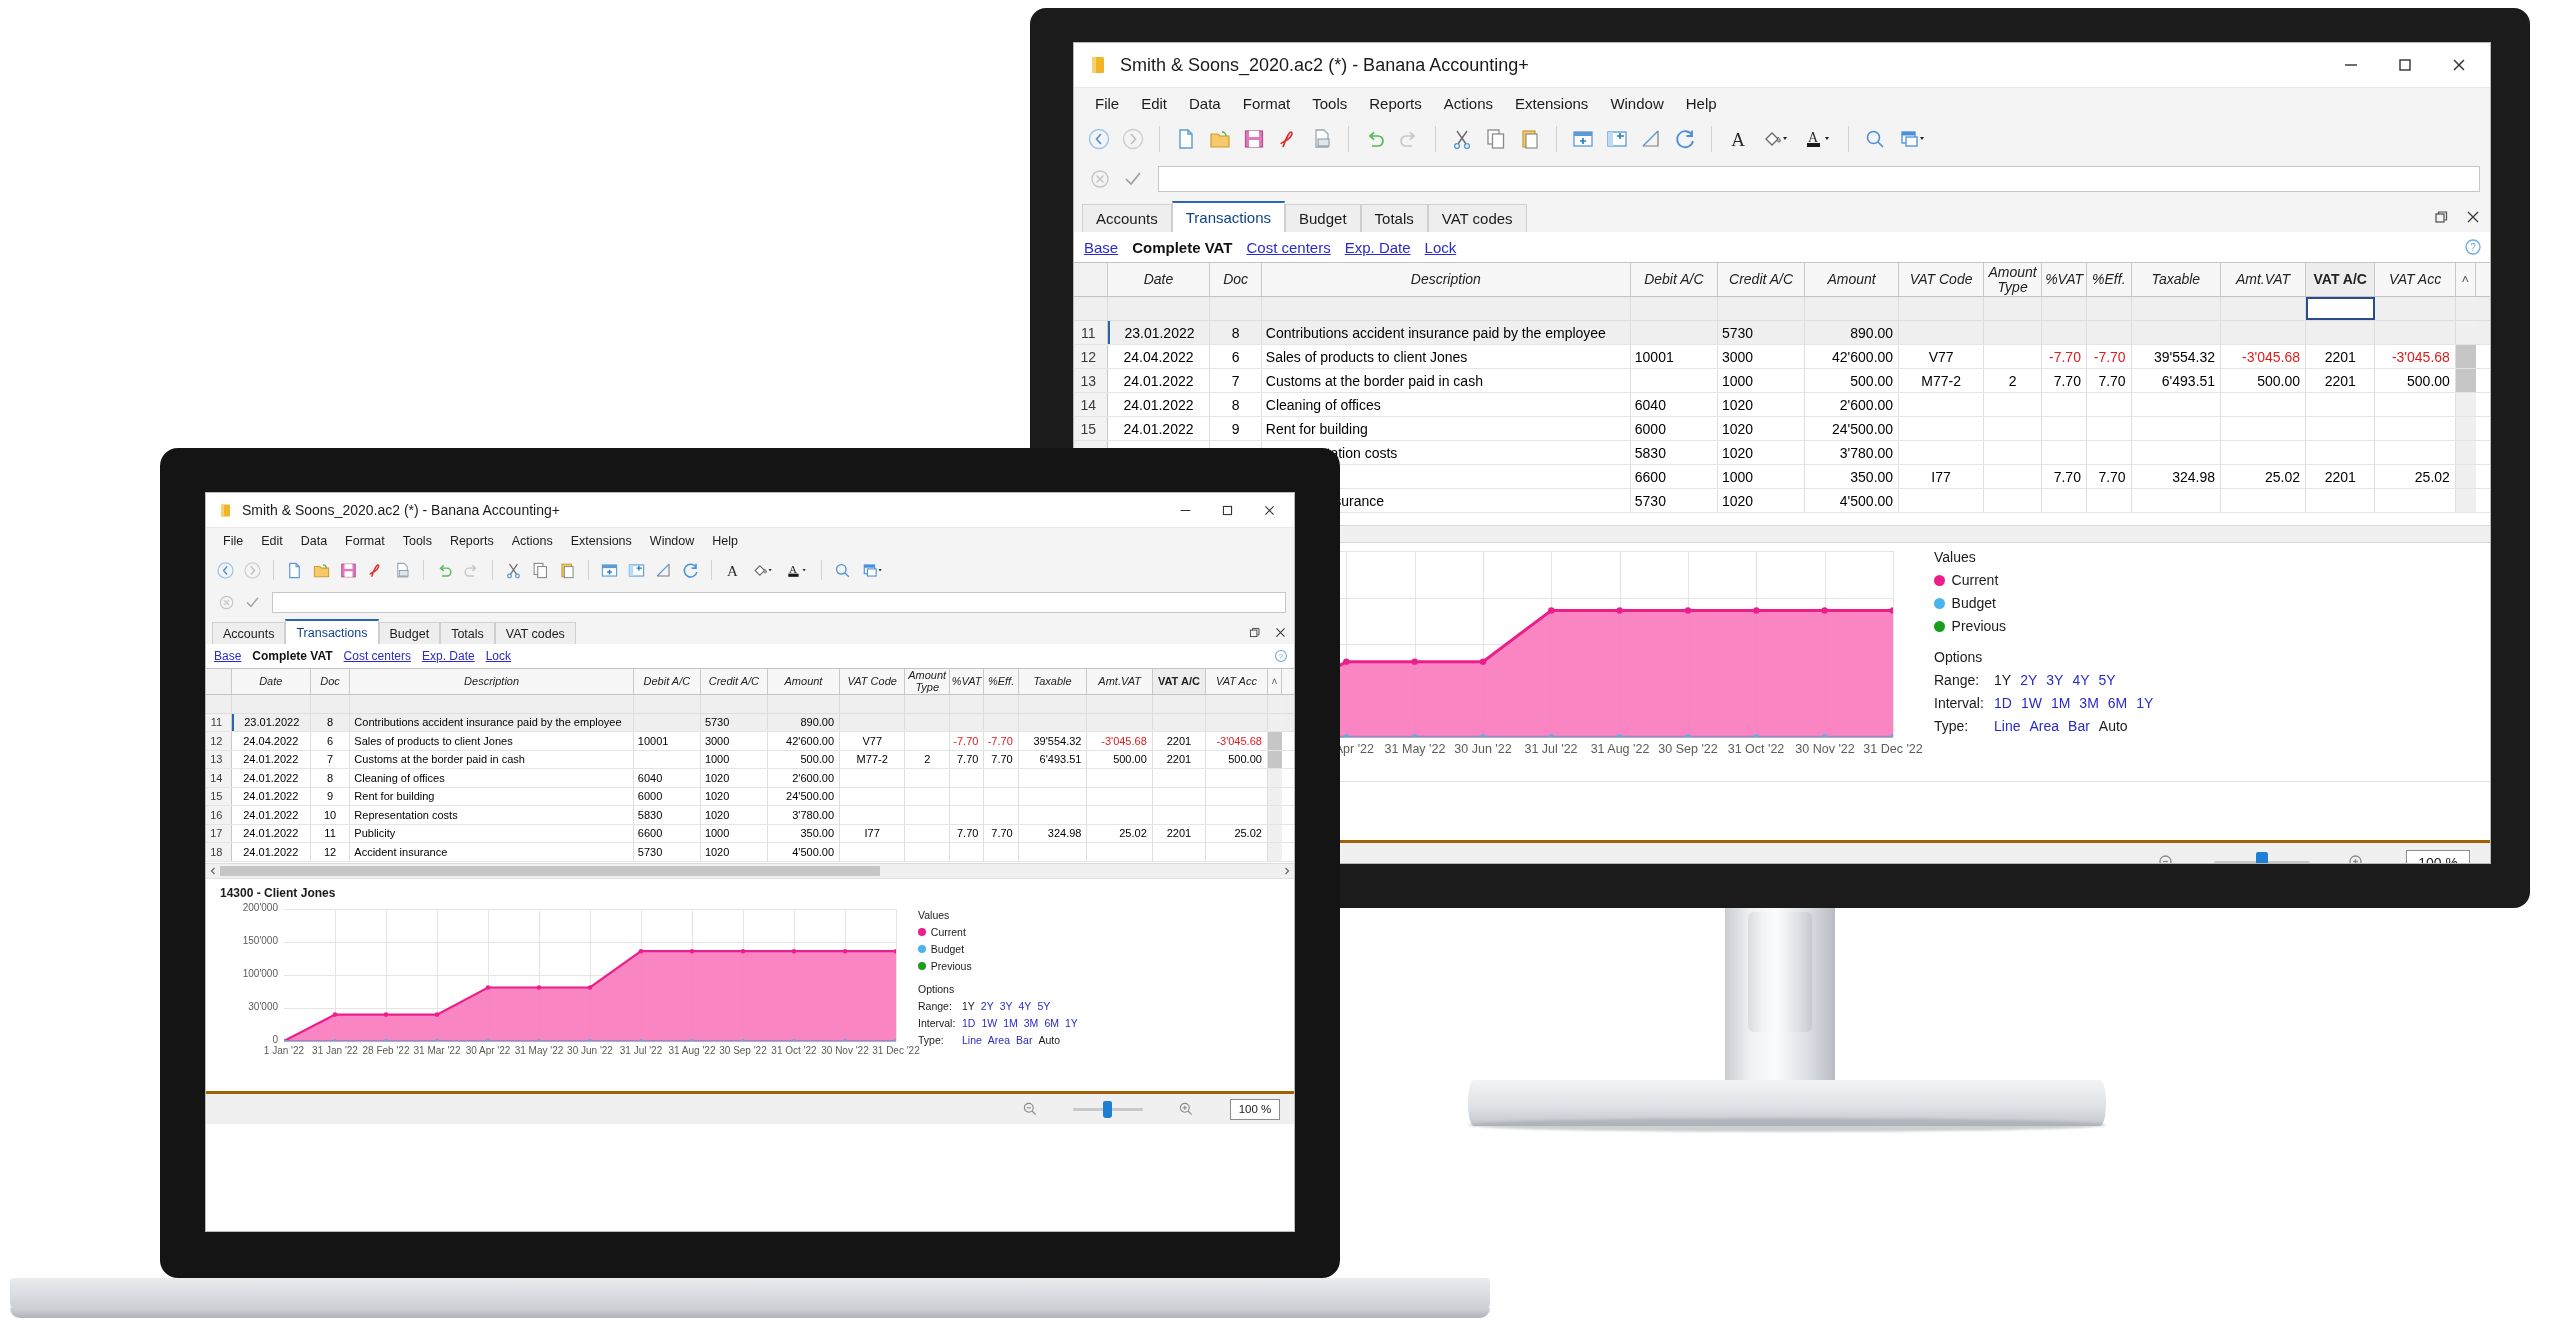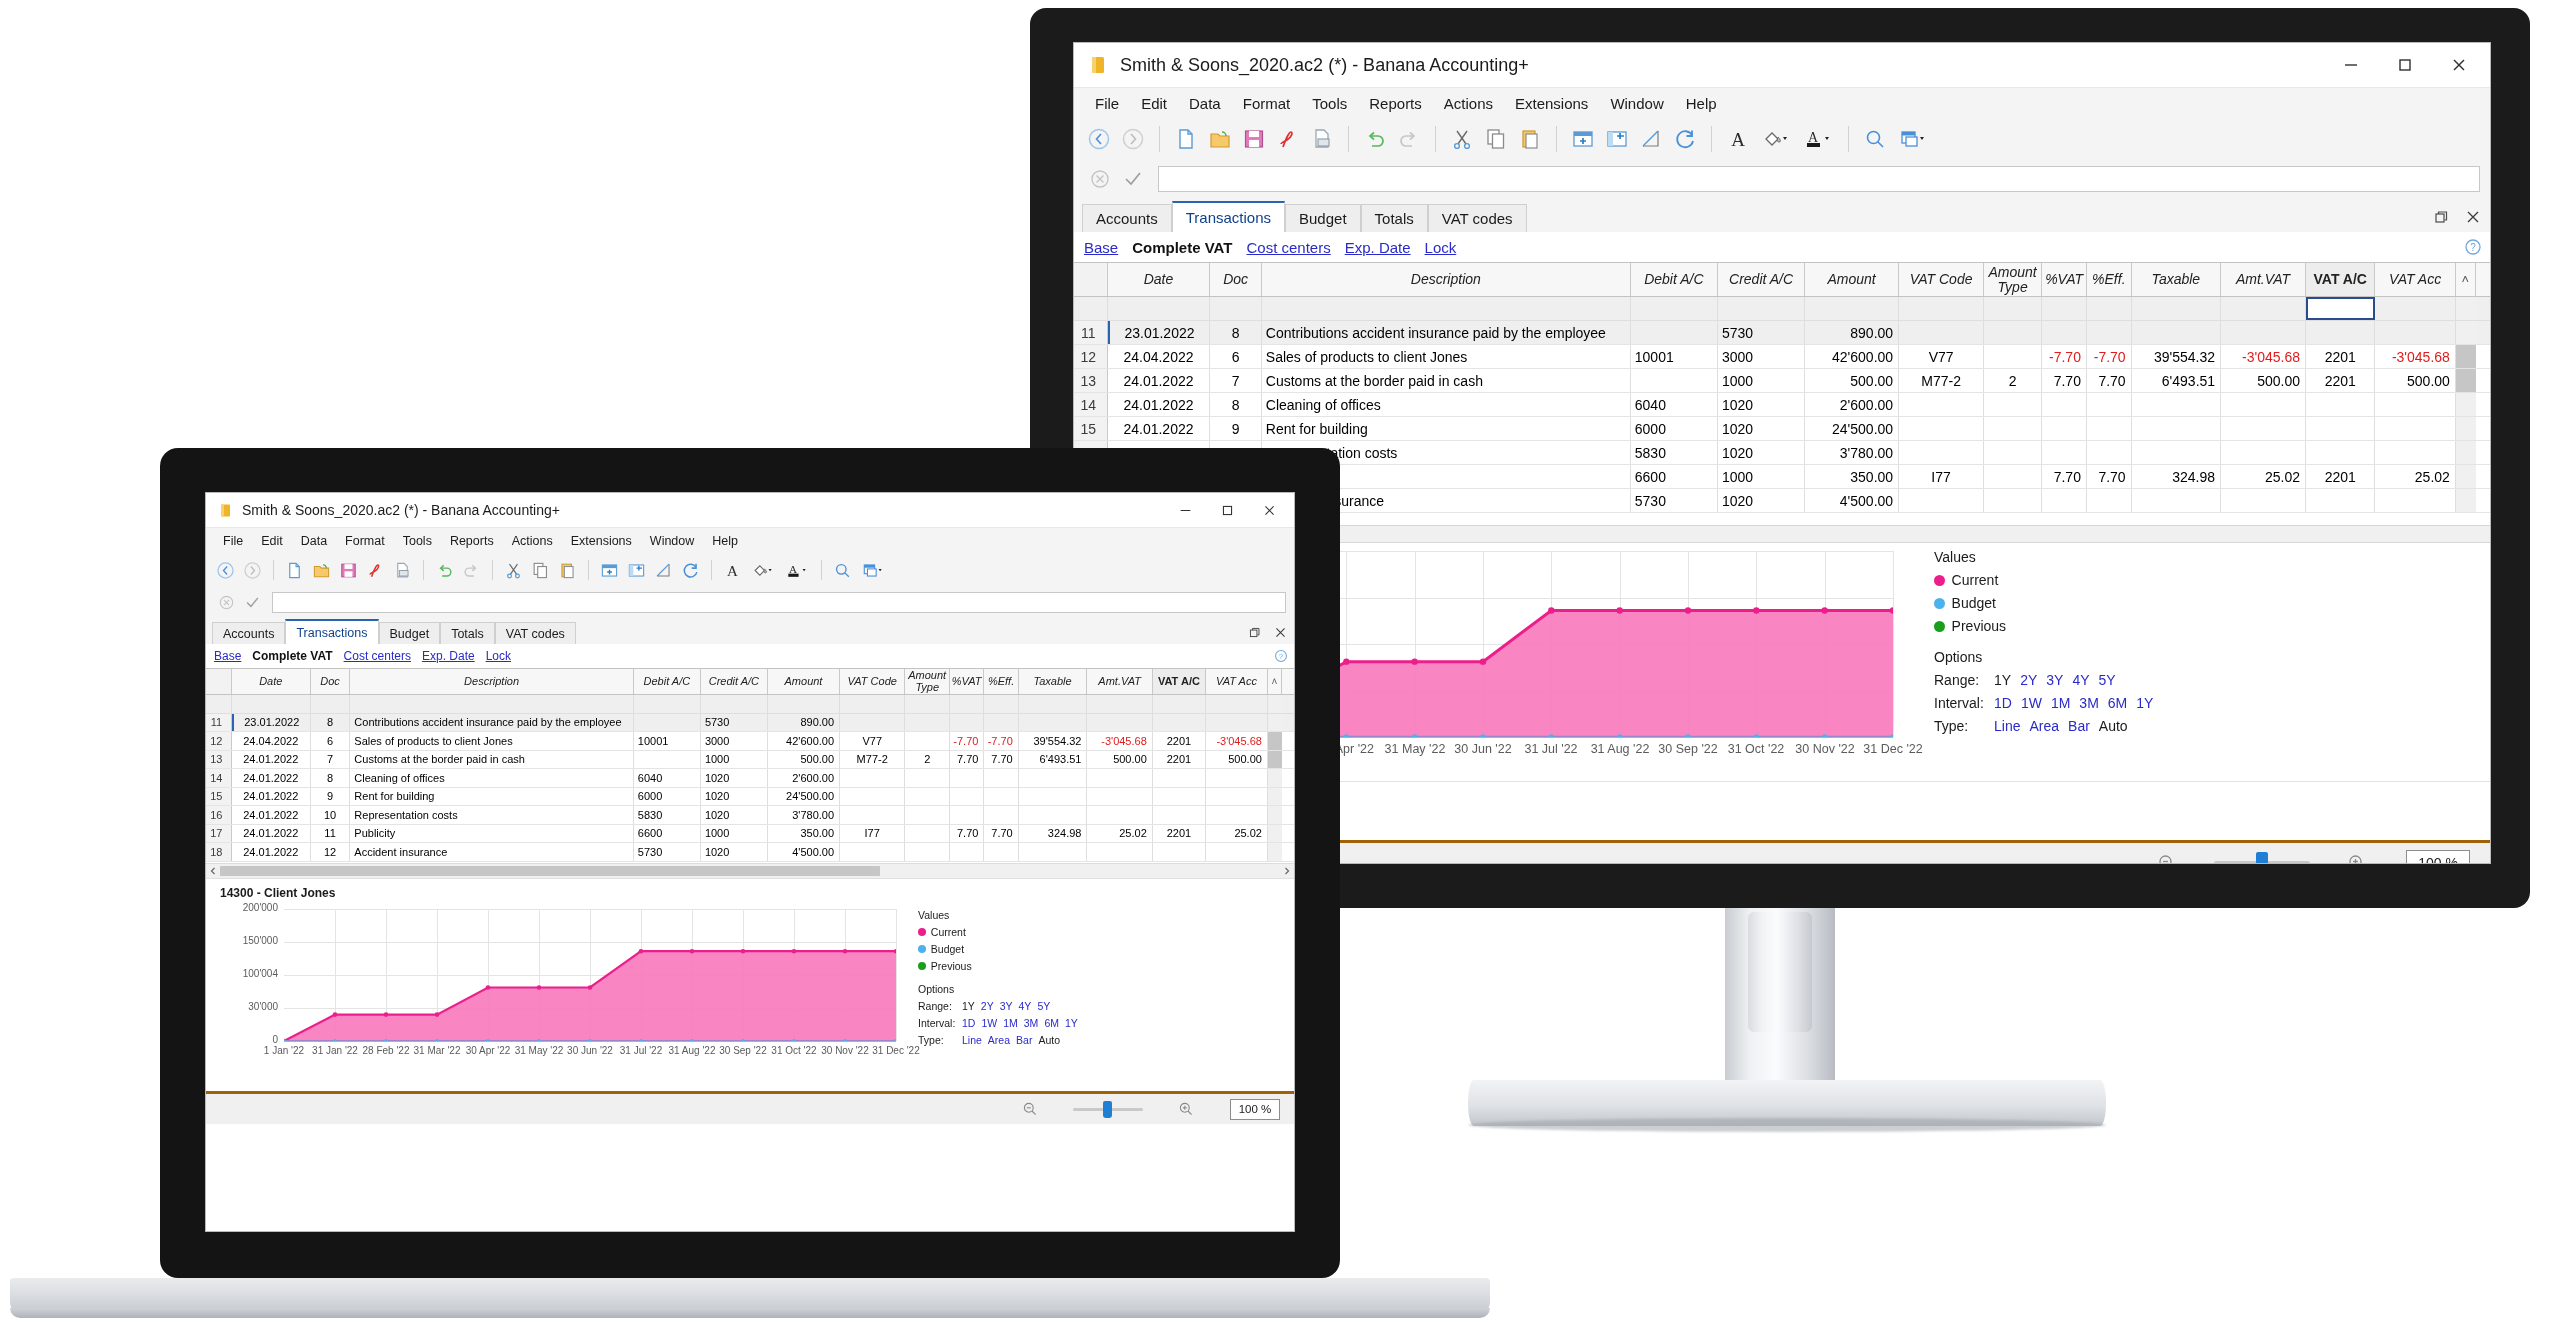--- a/index.html
+++ b/index.html
@@ -1115,21 +1115,21 @@
             <circle cx="357" cy="132" r="1.9549999999999998" fill="#4bb3ec"></circle>
             <circle cx="408" cy="132" r="1.9549999999999998" fill="#4bb3ec"></circle>
             <circle cx="459" cy="132" r="1.9549999999999998" fill="#4bb3ec"></circle>
             <circle cx="510" cy="132" r="1.9549999999999998" fill="#4bb3ec"></circle>
             <circle cx="561" cy="132" r="1.9549999999999998" fill="#4bb3ec"></circle>
             <circle cx="612" cy="132" r="1.9549999999999998" fill="#4bb3ec"></circle>
           </svg>
         </div>
         <div class="ytick" style="left: 20px; top: 154.5px; width: 52px; font-size: 10px;">0</div>
         <div class="ytick" style="left: 20px; top: 121.5px; width: 52px; font-size: 10px;">30'000</div>
-        <div class="ytick" style="left: 20px; top: 88.5px; width: 52px; font-size: 10px;">100'004</div>
+        <div class="ytick" style="left: 20px; top: 88.5px; width: 52px; font-size: 10px;">100'000</div>
         <div class="ytick" style="left: 20px; top: 55.5px; width: 52px; font-size: 10px;">150'000</div>
         <div class="ytick" style="left: 20px; top: 22.5px; width: 52px; font-size: 10px;">200'000</div>
         <div class="xtick" style="left: 45px; top: 166px; width: 66px; font-size: 10px;">1 Jan '22</div>
         <div class="xtick" style="left: 96px; top: 166px; width: 66px; font-size: 10px;">31 Jan '22</div>
         <div class="xtick" style="left: 147px; top: 166px; width: 66px; font-size: 10px;">28 Feb '22</div>
         <div class="xtick" style="left: 198px; top: 166px; width: 66px; font-size: 10px;">31 Mar '22</div>
         <div class="xtick" style="left: 249px; top: 166px; width: 66px; font-size: 10px;">30 Apr '22</div>
         <div class="xtick" style="left: 300px; top: 166px; width: 66px; font-size: 10px;">31 May '22</div>
         <div class="xtick" style="left: 351px; top: 166px; width: 66px; font-size: 10px;">30 Jun '22</div>
         <div class="xtick" style="left: 402px; top: 166px; width: 66px; font-size: 10px;">31 Jul '22</div>

